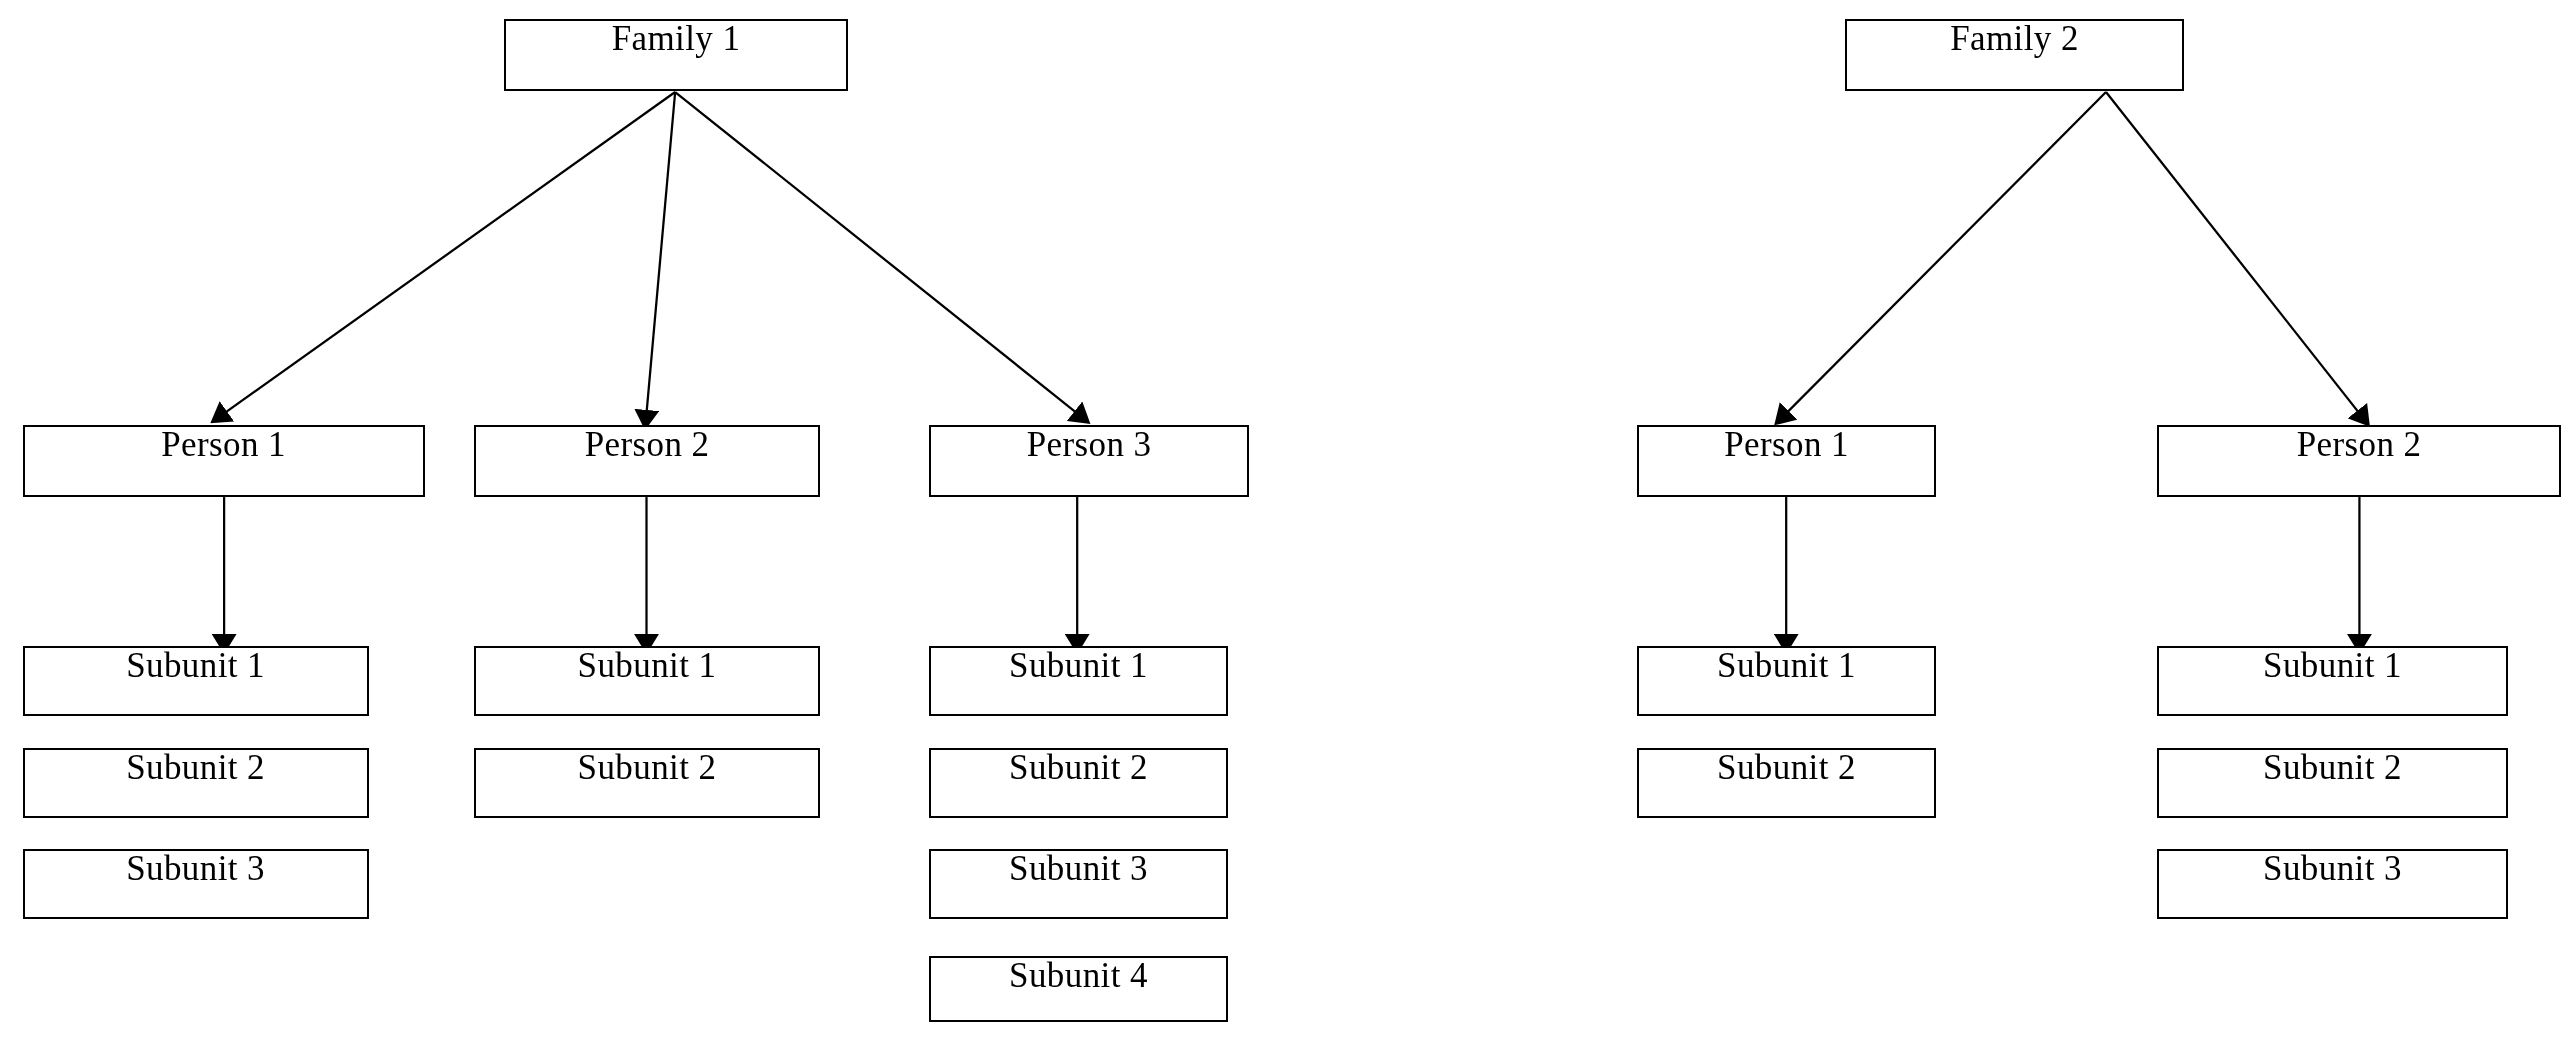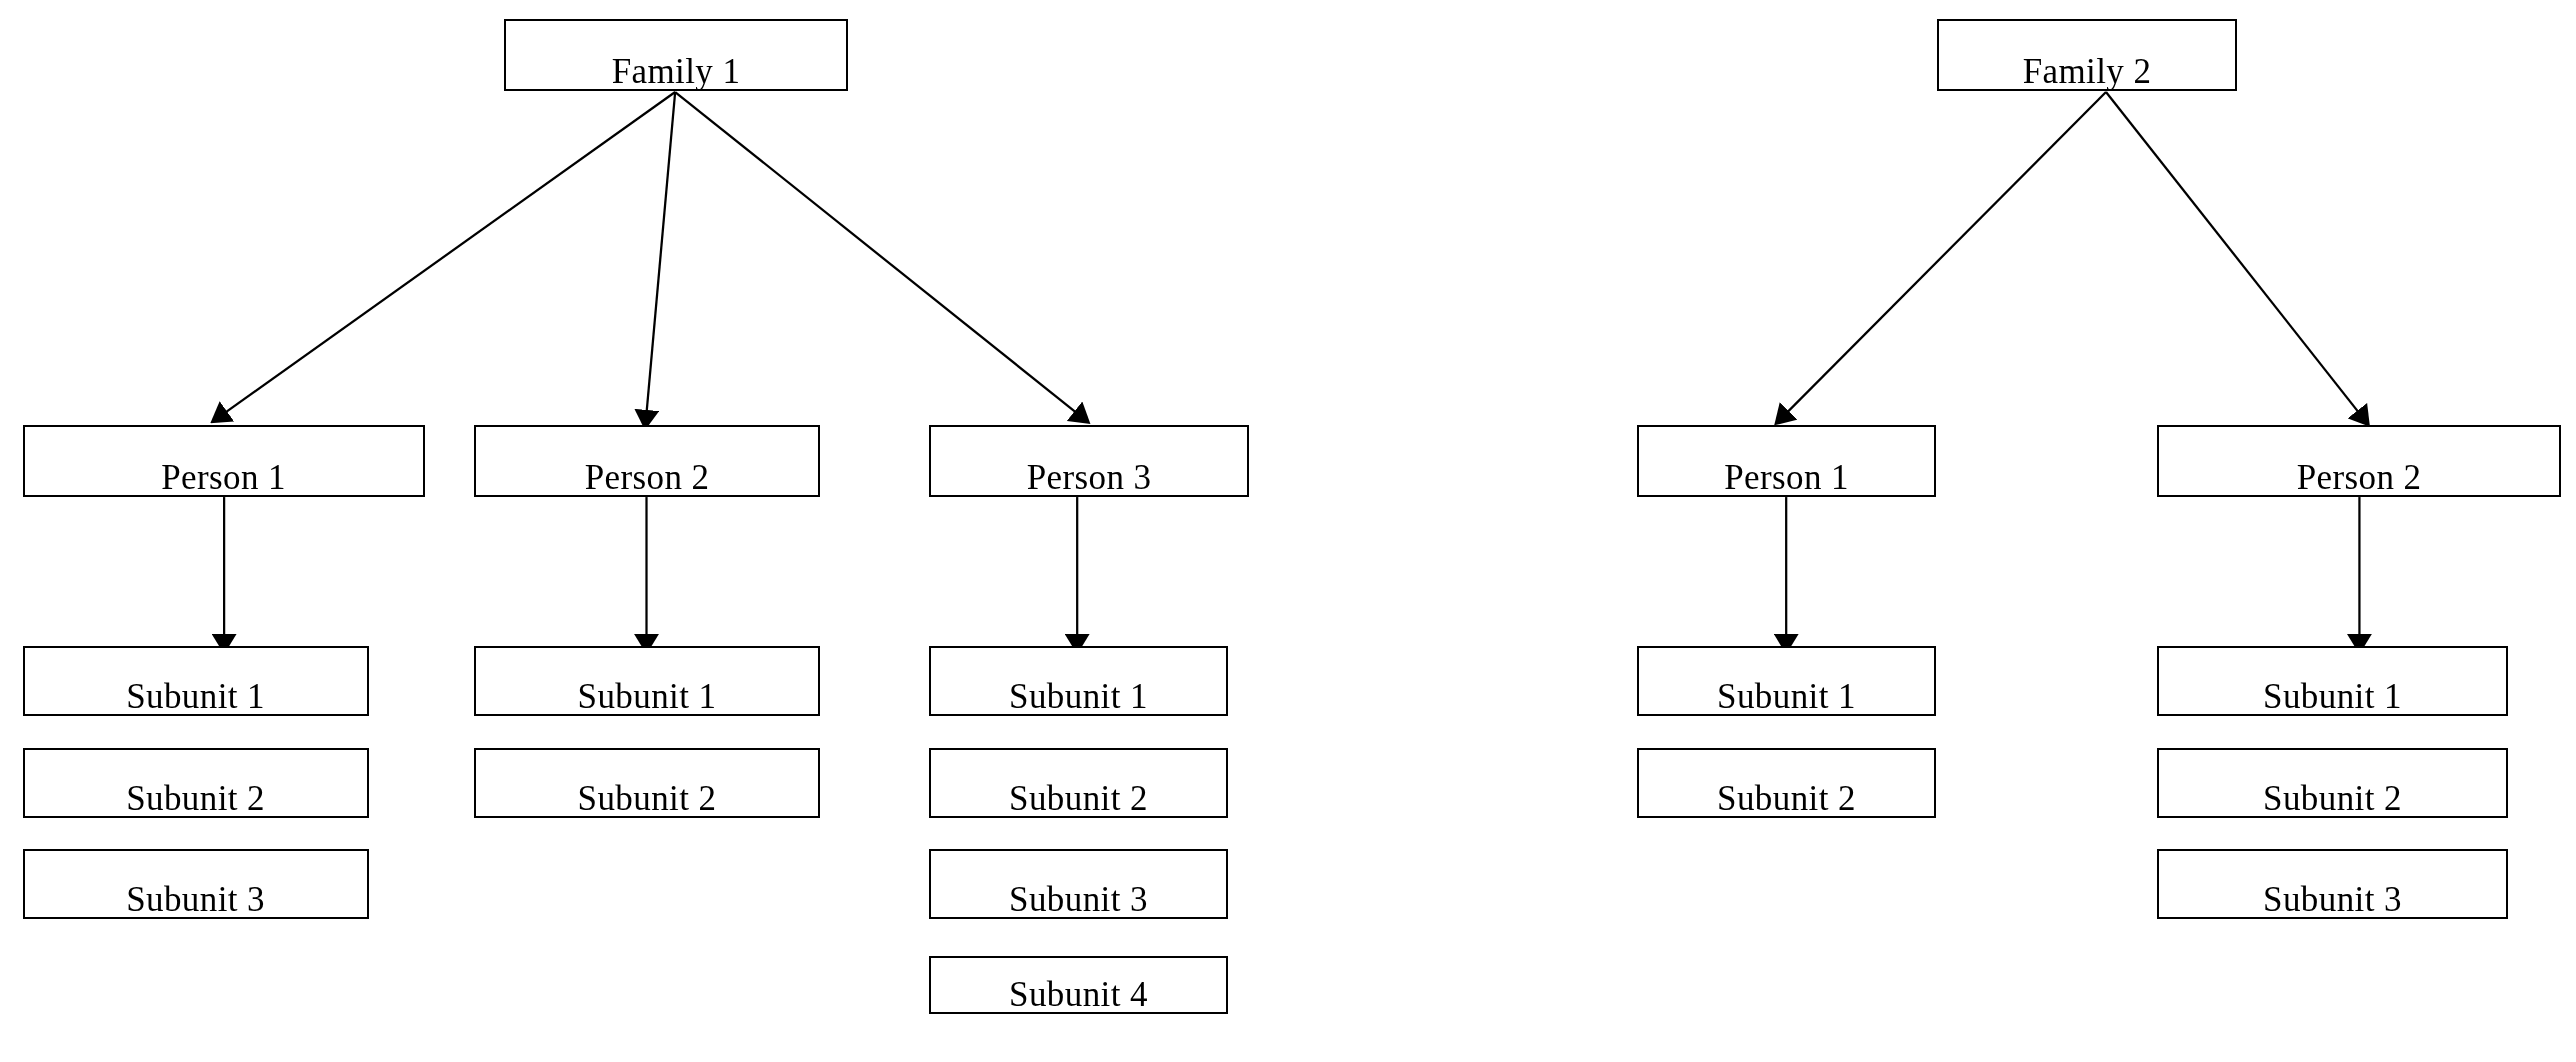--- a/index.html
+++ b/index.html
@@ -25,21 +25,21 @@
     width: 2576px;
     height: 1062px;
     pointer-events: none;
   }
   .node {
     position: absolute;
     box-sizing: border-box;
     border: 2.3px solid #000000;
     background: #ffffff;
     display: flex;
-    align-items: flex-end;
+    align-items: flex-start;
     justify-content: center;
     font-size: 35px;
     line-height: 1;
     color: #000000;
     letter-spacing: 0.4px;
     white-space: nowrap;
   }
   .node-label {
     display: block;
   }
@@ -103,25 +103,25 @@
   </div>
   <div class="node" style="left:929px; top:646px; width:299px; height:70px;">
     <span class="node-label">Subunit 1</span>
   </div>
   <div class="node" style="left:929px; top:748px; width:299px; height:70px;">
     <span class="node-label">Subunit 2</span>
   </div>
   <div class="node" style="left:929px; top:849px; width:299px; height:70px;">
     <span class="node-label">Subunit 3</span>
   </div>
-  <div class="node" style="left:929px; top:956px; width:299px; height:58px;">
+  <div class="node" style="left:929px; top:956px; width:299px; height:66px;">
     <span class="node-label">Subunit 4</span>
   </div>
 
-  <div class="node" style="left:1937px; top:19px; width:300px; height:72px;">
+  <div class="node" style="left:1845px; top:19px; width:339px; height:72px;">
     <span class="node-label">Family 2</span>
   </div>
 
   <div class="node" style="left:1637px; top:425px; width:299px; height:72px;">
     <span class="node-label">Person 1</span>
   </div>
   <div class="node" style="left:1637px; top:646px; width:299px; height:70px;">
     <span class="node-label">Subunit 1</span>
   </div>
   <div class="node" style="left:1637px; top:748px; width:299px; height:70px;">

